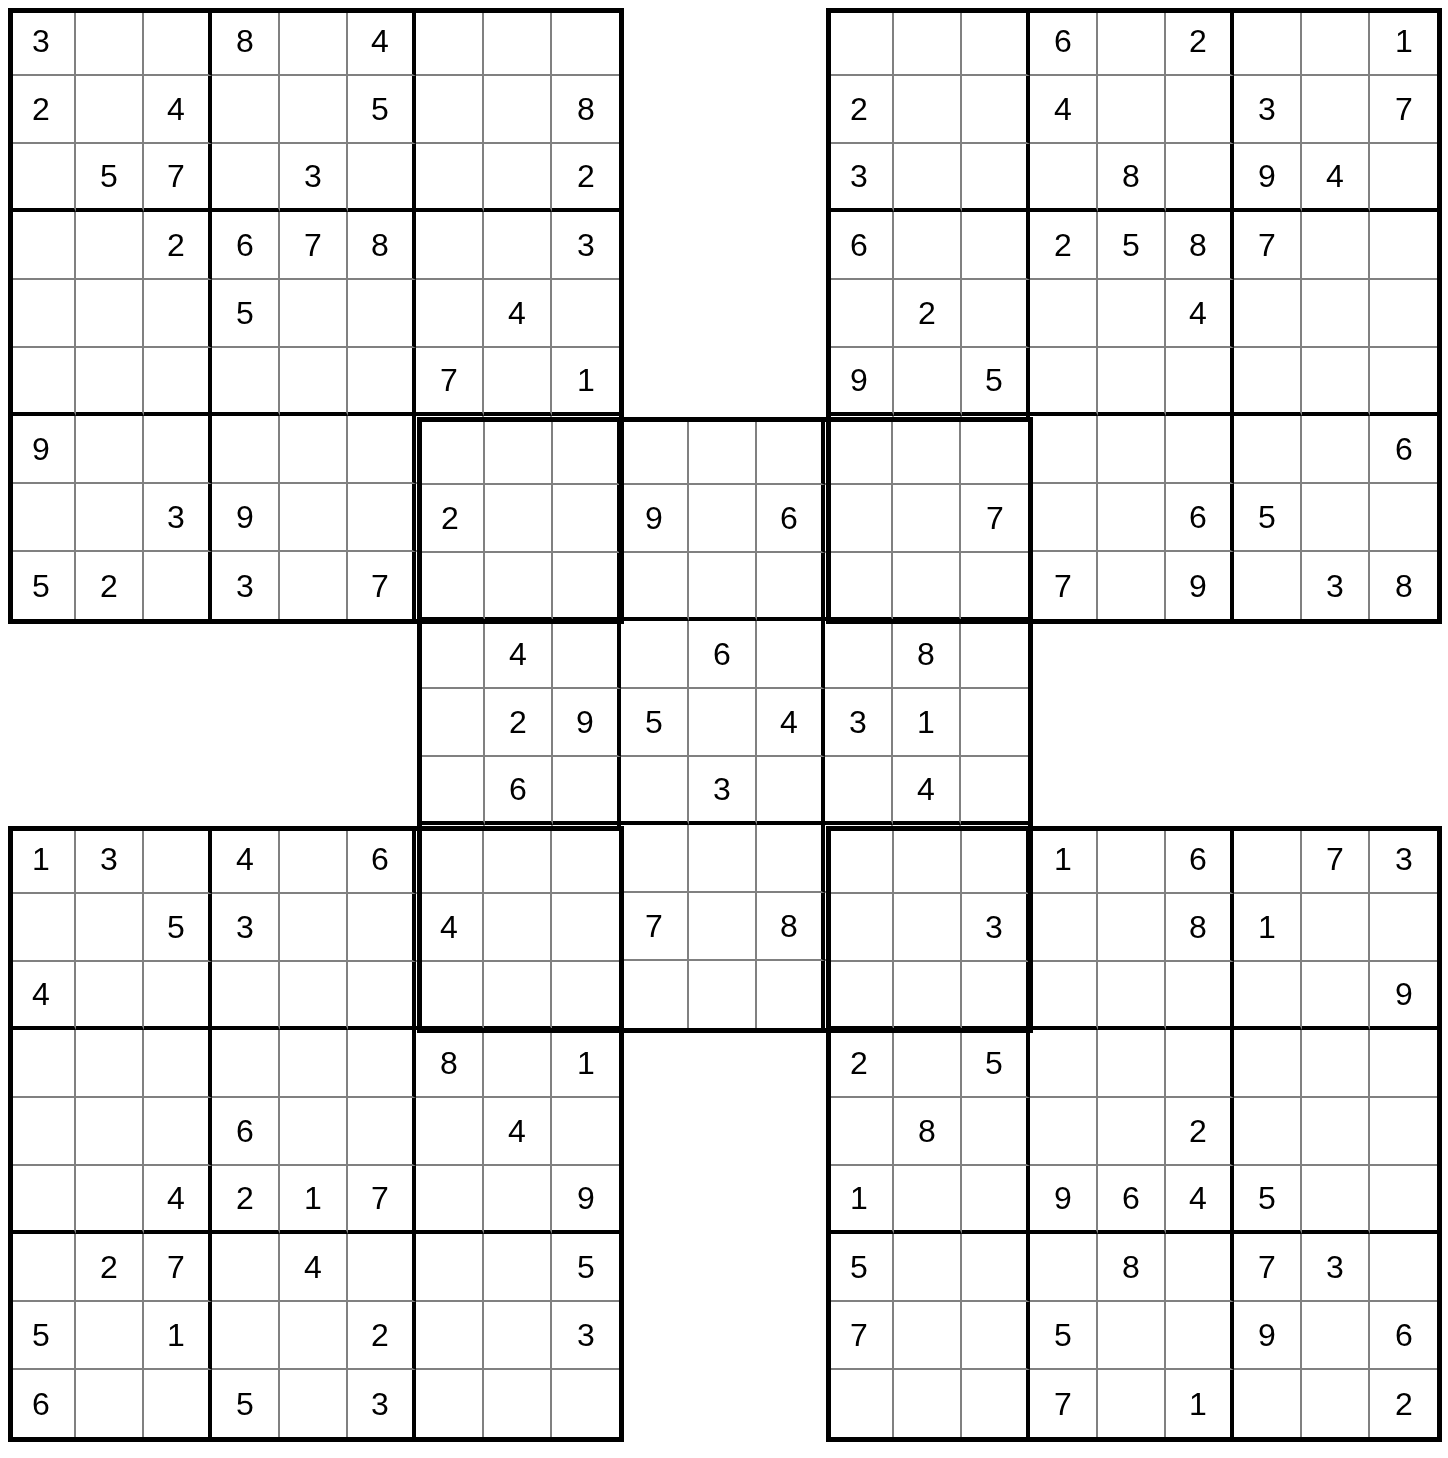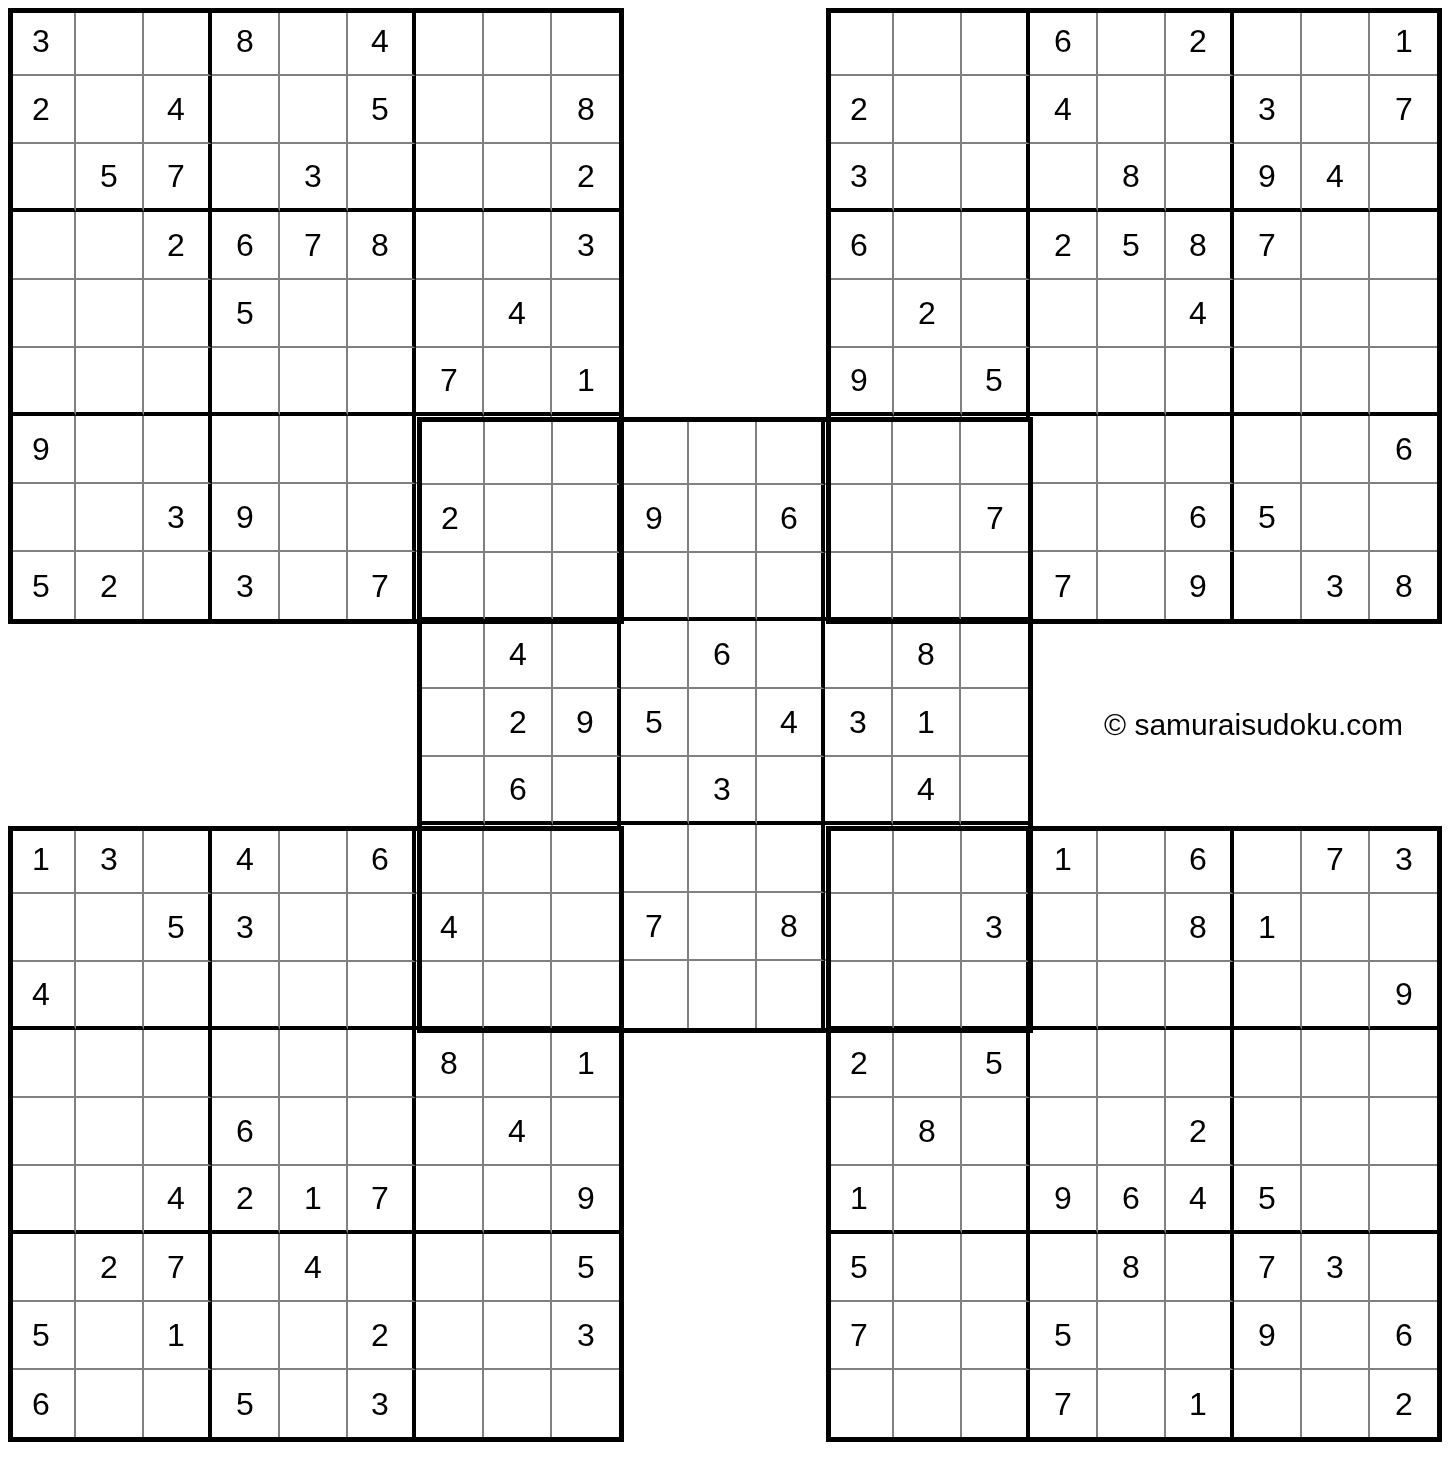--- a/index.html
+++ b/index.html
@@ -1309,14 +1309,13 @@
         <span>2</span>
       </div>
     </div>
 
   <div class="frame" id="f-tl"></div>
   <div class="frame" id="f-tr"></div>
   <div class="frame" id="f-c"></div>
   <div class="frame" id="f-bl"></div>
   <div class="frame" id="f-br"></div>
 
-  <div class="copyright">© samuraisudoku.com</div>
 </div>
 
 </body></html>

